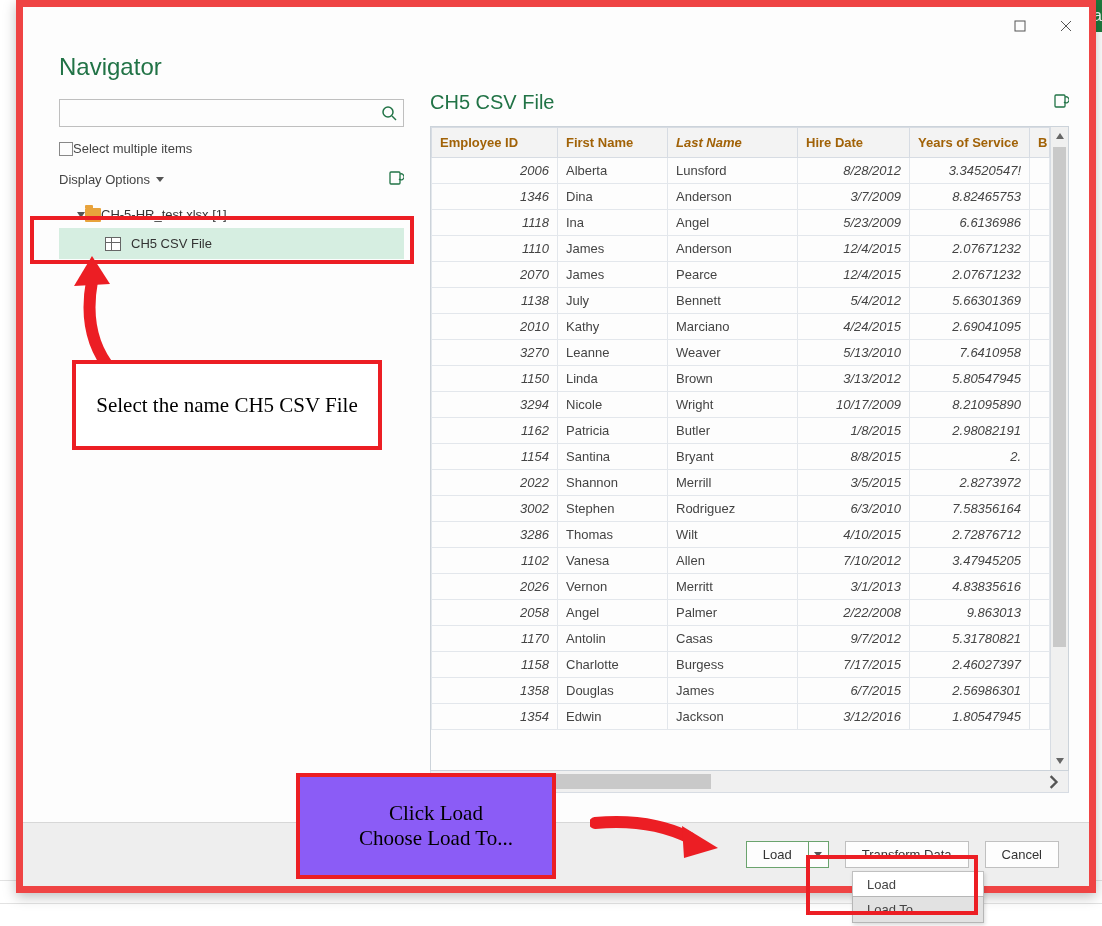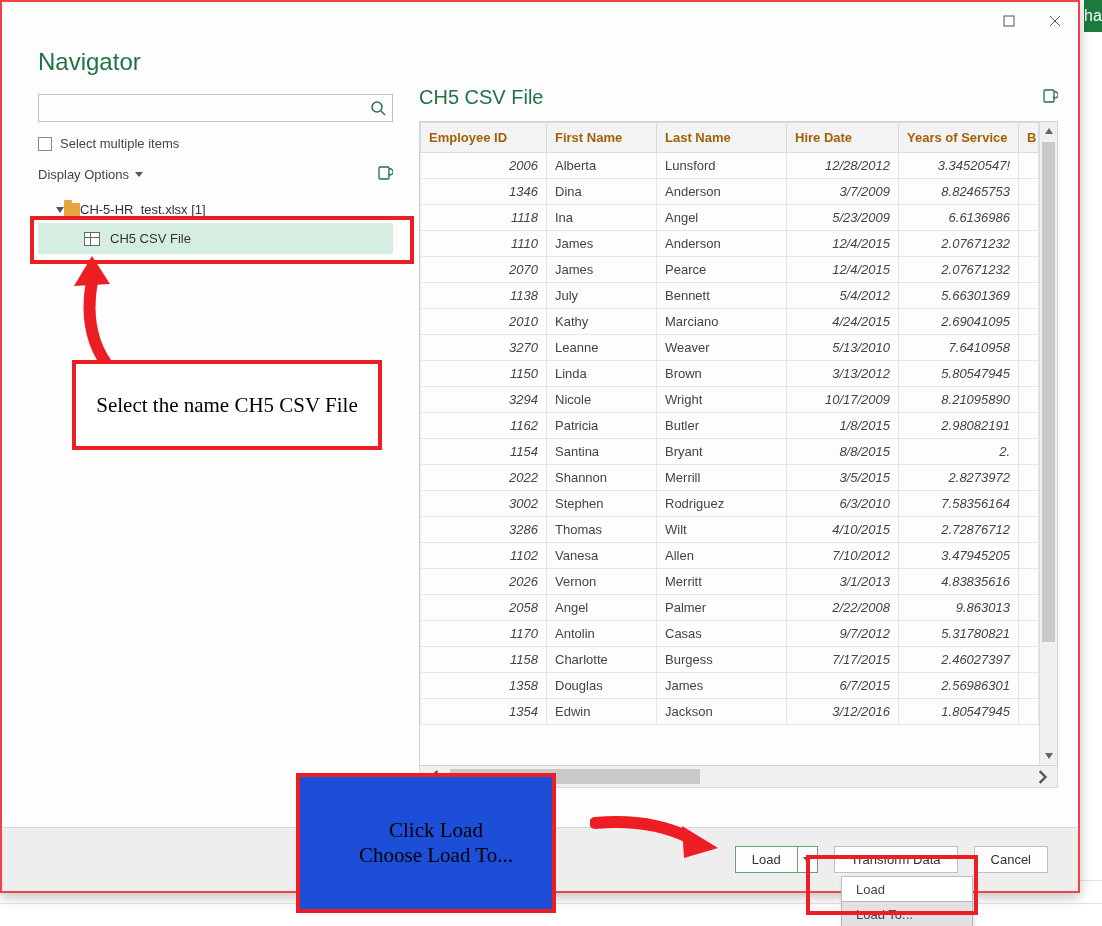--- a/index.html
+++ b/index.html
@@ -8,24 +8,24 @@
     font-size: 13px;
     background: #fff;
     color: #333;
     width: 1102px;
     height: 926px;
     position: relative;
     overflow: hidden;
   }
   .window {
     position: absolute;
-    top: 0; left: 0; width: 1080px; height: 893px;
+    top: 0; left: 16px; width: 1080px; height: 893px;
     background: #fdfdfd;
     box-shadow: 0 4px 12px rgba(0,0,0,.25);
-    border: 2px solid #ef4444;
+    border: 7px solid #ef4444;
     display: flex;
     flex-direction: column;
   }
   .titlebar {
     height: 36px;
     display: flex;
     justify-content: flex-end;
     align-items: flex-start;
     padding: 4px 0 0 0;
   }
@@ -64,21 +64,21 @@
     padding: 0 6px;
     font-size:13px;
     background:transparent;
   }
   .search-btn {
     width:28px; height:100%;
     display:flex; align-items:center; justify-content:center;
     color:#217346;
   }
   .check-row {
-    display:flex; align-items:center; gap:8px;
+    display:flex; align-items:center; 
     margin-bottom:14px;
     color:#444;
   }
   .checkbox {
     width:14px; height:14px; border:1px solid #888;
   }
   .disp-row {
     display:flex; align-items:center; justify-content:space-between;
     margin-bottom:10px;
     color:#444;
@@ -189,21 +189,21 @@
   }
   td {
     border:1px solid #e3e7ec;
     padding: 4px 8px;
     height:26px;
     white-space:nowrap;
     overflow:hidden;
     color:#444;
   }
   td.num { text-align:right; font-style:italic; }
-  .col-id{width:126px;} .col-fn{width:110px;} .col-ln{width:130px;}
+  .col-id{width:126px;} .col-fn{width:110px;} .col-ln{width:130px;font-style:italic;}
   .col-hd{width:112px;} .col-ys{width:120px;} .col-b{width:20px;}
   .vscroll {
     width:18px; background:#f0f0f0;
     border-left:1px solid #d7dce3;
     position:relative;
   }
   .vscroll .arrow-up, .vscroll .arrow-down {
     position:absolute; left:0; right:0; height:18px;
     display:flex; align-items:center; justify-content:center;
     background:#f0f0f0;
@@ -282,23 +282,23 @@
   }
   .dropdown-menu .item.hover {
     background:#e2e2e2;
     border:1px solid #b6b6b6;
     margin:-1px;
     padding:5px 14px;
   }
   .callout2 {
     position:absolute;
     left:296px; top:773px;
-    width:260px; height:140px;
+    width:260px; height:106px;
     border:4px solid #ec1e24;
-    background:#1d4ed8;
+    background:#8b5cf6;
     display:flex; align-items:center; justify-content:center;
     text-align:center;
     font-family: "Times New Roman", serif;
     font-size:21px; color:#000;
     z-index:20;
     padding-left:20px;
   }
   .arrow2 {
     position:absolute;
     left:590px; top:808px;
@@ -421,21 +421,21 @@
                   <th class="col-hd">Hire Date</th>
                   <th class="col-ys">Years of Service</th>
                   <th class="col-b">B</th>
                 </tr>
             </thead>
             <tbody id="tbody">
                 <tr>
                   <td class="num">2006</td>
                   <td class="">Alberta</td>
                   <td class="">Lunsford</td>
-                  <td class="num">12/28/2012</td>
+                  <td class="num">8/28/2012</td>
                   <td class="num">3.34520547!</td>
                   <td class=""></td>
                 </tr>
                 <tr>
                   <td class="num">1346</td>
                   <td class="">Dina</td>
                   <td class="">Anderson</td>
                   <td class="num">3/7/2009</td>
                   <td class="num">8.82465753</td>
                   <td class=""></td>

